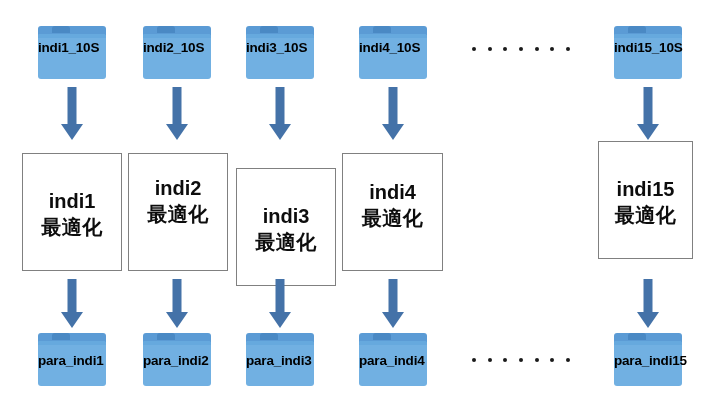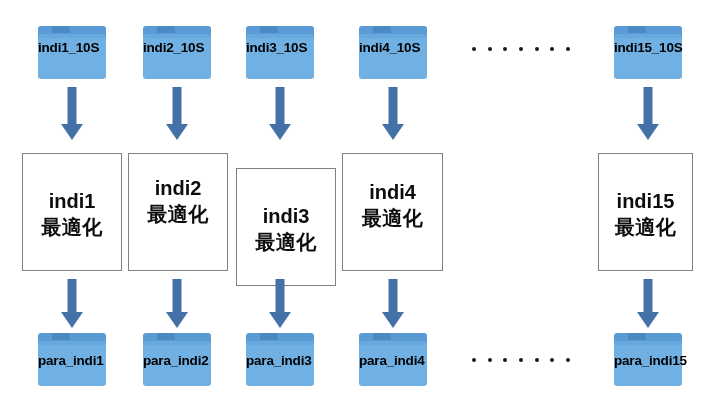--- a/index.html
+++ b/index.html
@@ -233,21 +233,21 @@
     </div>
   </div>
 
   <div class="proc-box" style="left:342px; top:145px; width:101px; height:118px;">
     <div class="proc-text" style="top:26px;">
       <span>indi4</span>
       <span class="line2">最適化</span>
     </div>
   </div>
 
-  <div class="proc-box" style="left:598px; top:145px; width:95px; height:118px;">
+  <div class="proc-box" style="left:598px; top:133px; width:95px; height:118px;">
     <div class="proc-text" style="top:35px;">
       <span>indi15</span>
       <span class="line2">最適化</span>
     </div>
   </div>
 
   <div class="arrow-down" style="left:60px;  top:271px;">
     <svg width="24" height="50" viewBox="0 0 24 50">
         <path d="M7.5 0 H16.5 V33 H23 L12 49 L1 33 H7.5 Z" fill="#4472A8"></path>
       </svg>

